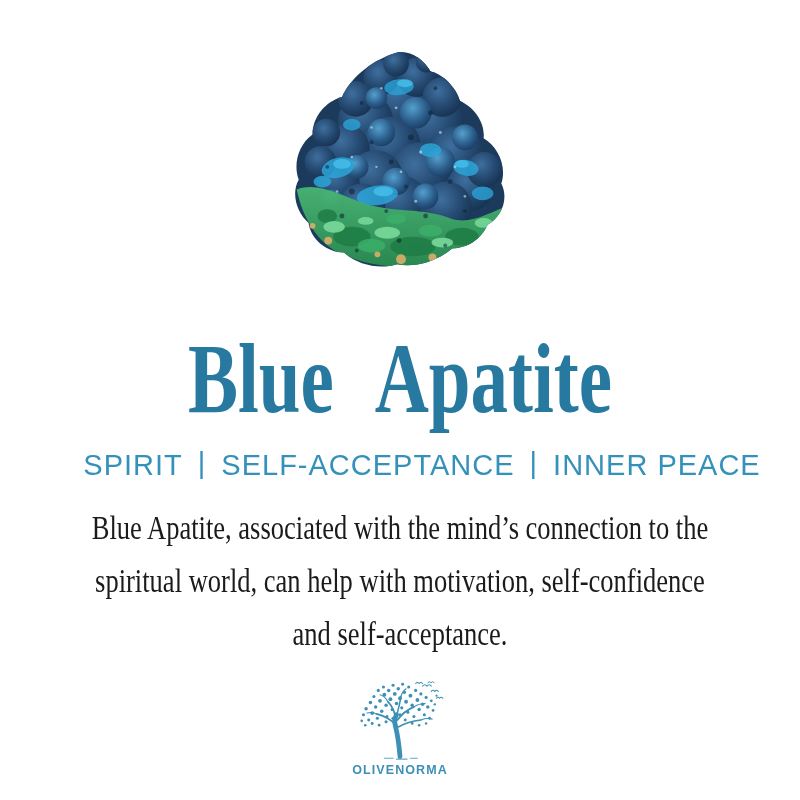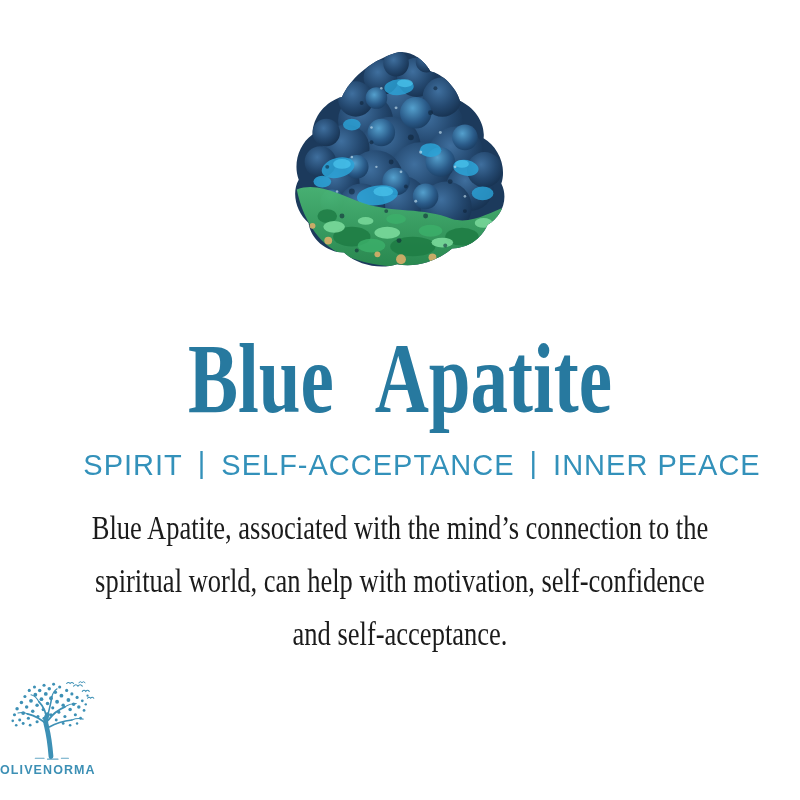--- a/index.html
+++ b/index.html
@@ -50,21 +50,21 @@
     text-align:center;
     font-family:"Liberation Serif",serif;
     font-size:34px;line-height:53px;
     color:var(--text);
     transform:scaleX(.78);
     transform-origin:50% 50%;
   }
   .desc .line{white-space:nowrap;}
   .logo{
     position:absolute;top:680px;left:0;right:0;
-    display:flex;flex-direction:column;
+    display:flex;flex-direction:column;align-items:center;
     color:var(--logo);
   }
   .logo svg{width:102px;height:80px;display:block;}
   .brand{
     margin-top:3px;
     font-family:"Liberation Sans",sans-serif;
     font-weight:700;
     font-size:12.5px;
     letter-spacing:1.1px;
     color:var(--logo);

